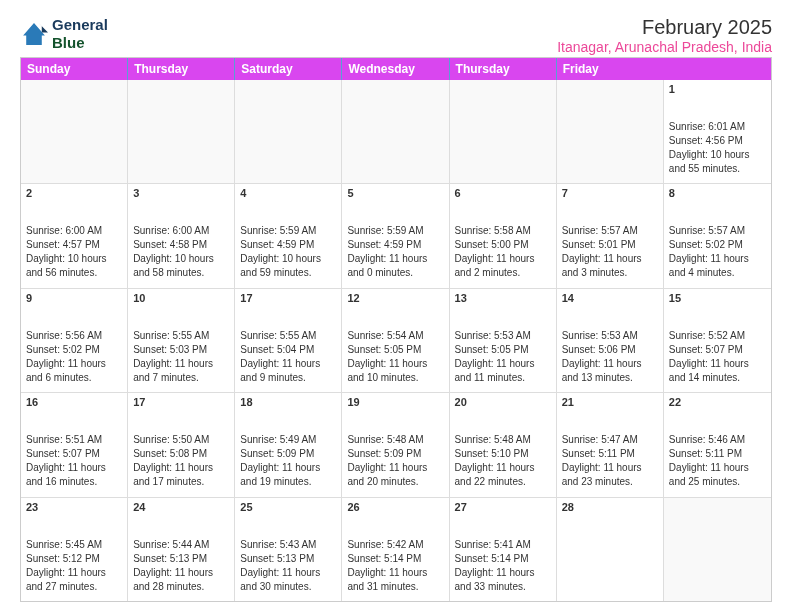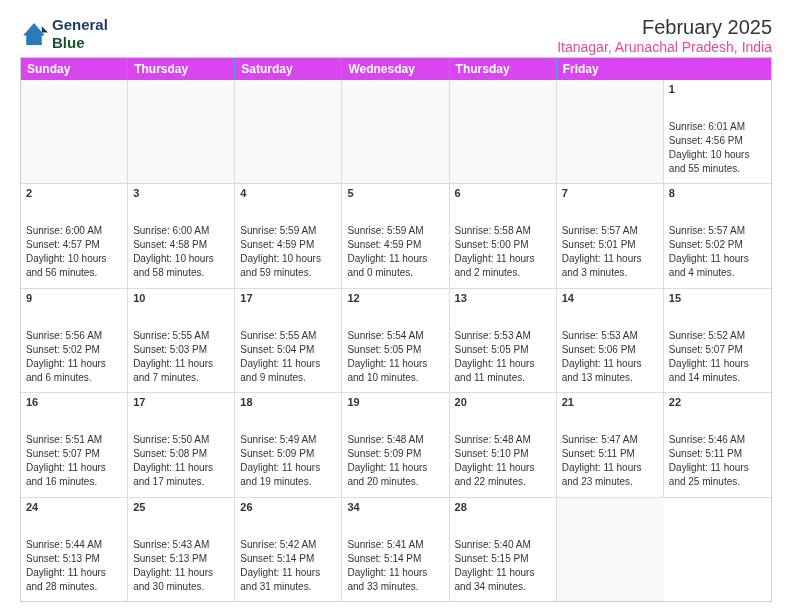--- a/index.html
+++ b/index.html
@@ -235,36 +235,39 @@
             <span class="day-num">21</span>
             <div class="cell-info">Sunrise: 5:47 AM<br>Sunset: 5:11 PM<br>Daylight: 11 hours and 23 minutes.</div>
           </div>
           <div class="cal-cell">
             <span class="day-num">22</span>
             <div class="cell-info">Sunrise: 5:46 AM<br>Sunset: 5:11 PM<br>Daylight: 11 hours and 25 minutes.</div>
           </div>
         </div>
         <div class="cal-row">
           <div class="cal-cell">
+            <span class="day-num">23</span>
+            <div class="cell-info">Sunrise: 5:45 AM<br>Sunset: 5:12 PM<br>Daylight: 11 hours and 27 minutes.</div>
+          </div>
+          <div class="cal-cell">
             <span class="day-num">24</span>
             <div class="cell-info">Sunrise: 5:44 AM<br>Sunset: 5:13 PM<br>Daylight: 11 hours and 28 minutes.</div>
           </div>
           <div class="cal-cell">
             <span class="day-num">25</span>
             <div class="cell-info">Sunrise: 5:43 AM<br>Sunset: 5:13 PM<br>Daylight: 11 hours and 30 minutes.</div>
           </div>
           <div class="cal-cell">
             <span class="day-num">26</span>
             <div class="cell-info">Sunrise: 5:42 AM<br>Sunset: 5:14 PM<br>Daylight: 11 hours and 31 minutes.</div>
           </div>
           <div class="cal-cell">
-            <span class="day-num">34</span>
+            <span class="day-num">27</span>
             <div class="cell-info">Sunrise: 5:41 AM<br>Sunset: 5:14 PM<br>Daylight: 11 hours and 33 minutes.</div>
           </div>
           <div class="cal-cell">
             <span class="day-num">28</span>
-            <div class="cell-info">Sunrise: 5:40 AM<br>Sunset: 5:15 PM<br>Daylight: 11 hours and 34 minutes.</div>
           </div>
           <div class="cal-cell empty"></div>
         </div>
       </div>
   </div>
 </div>
 
 </body></html>

